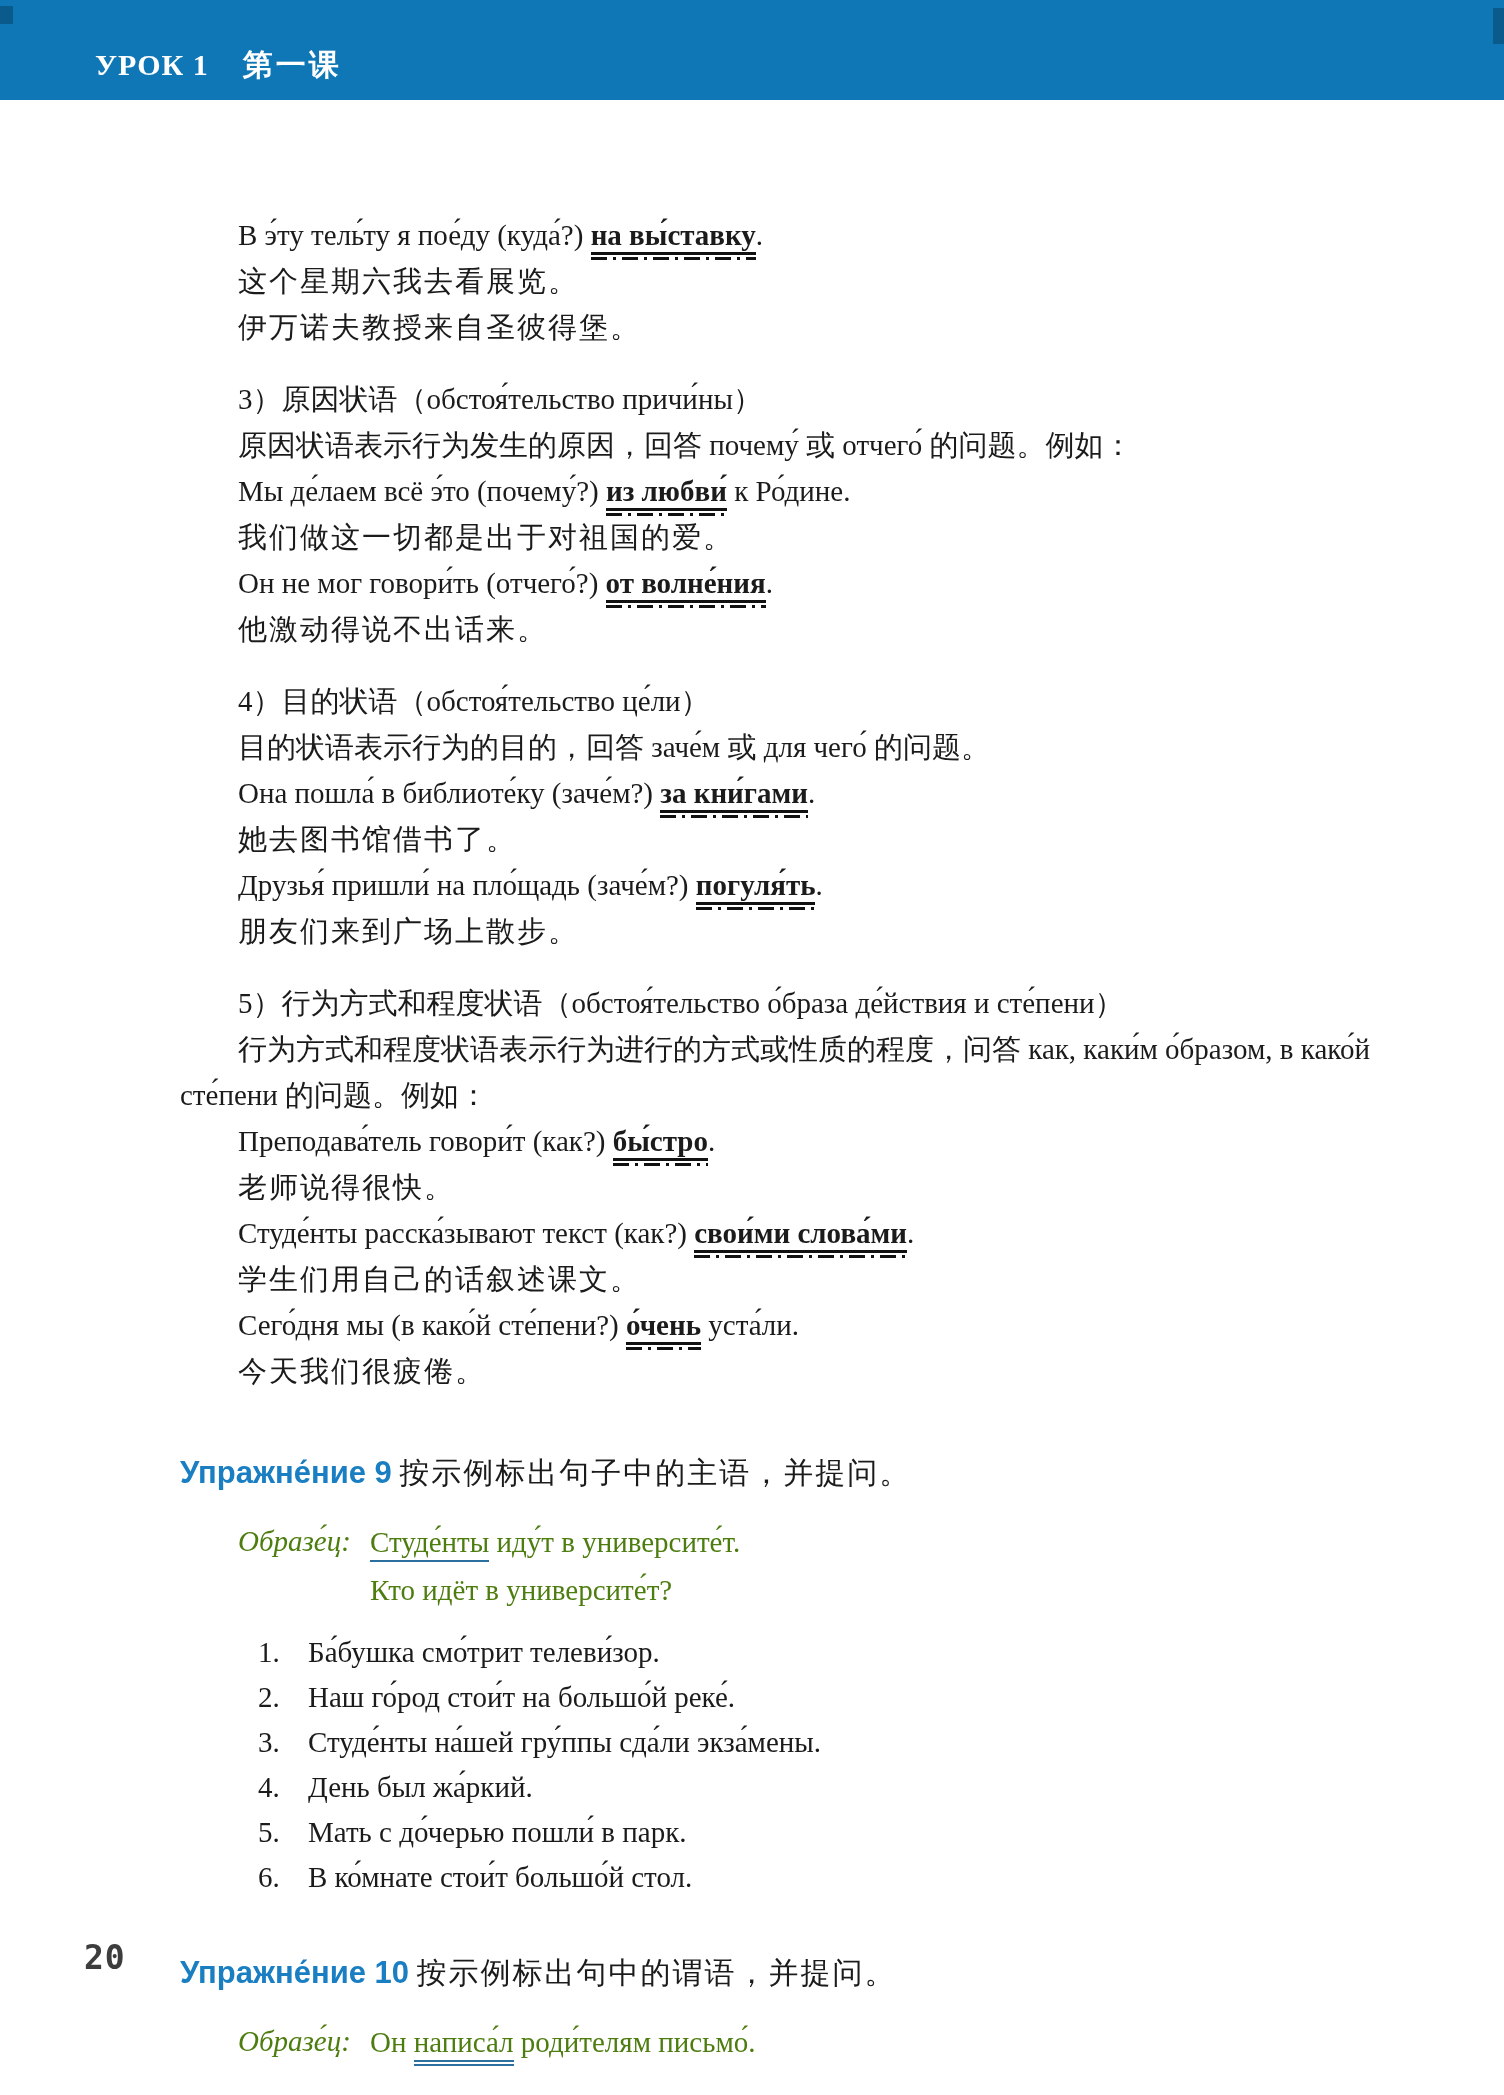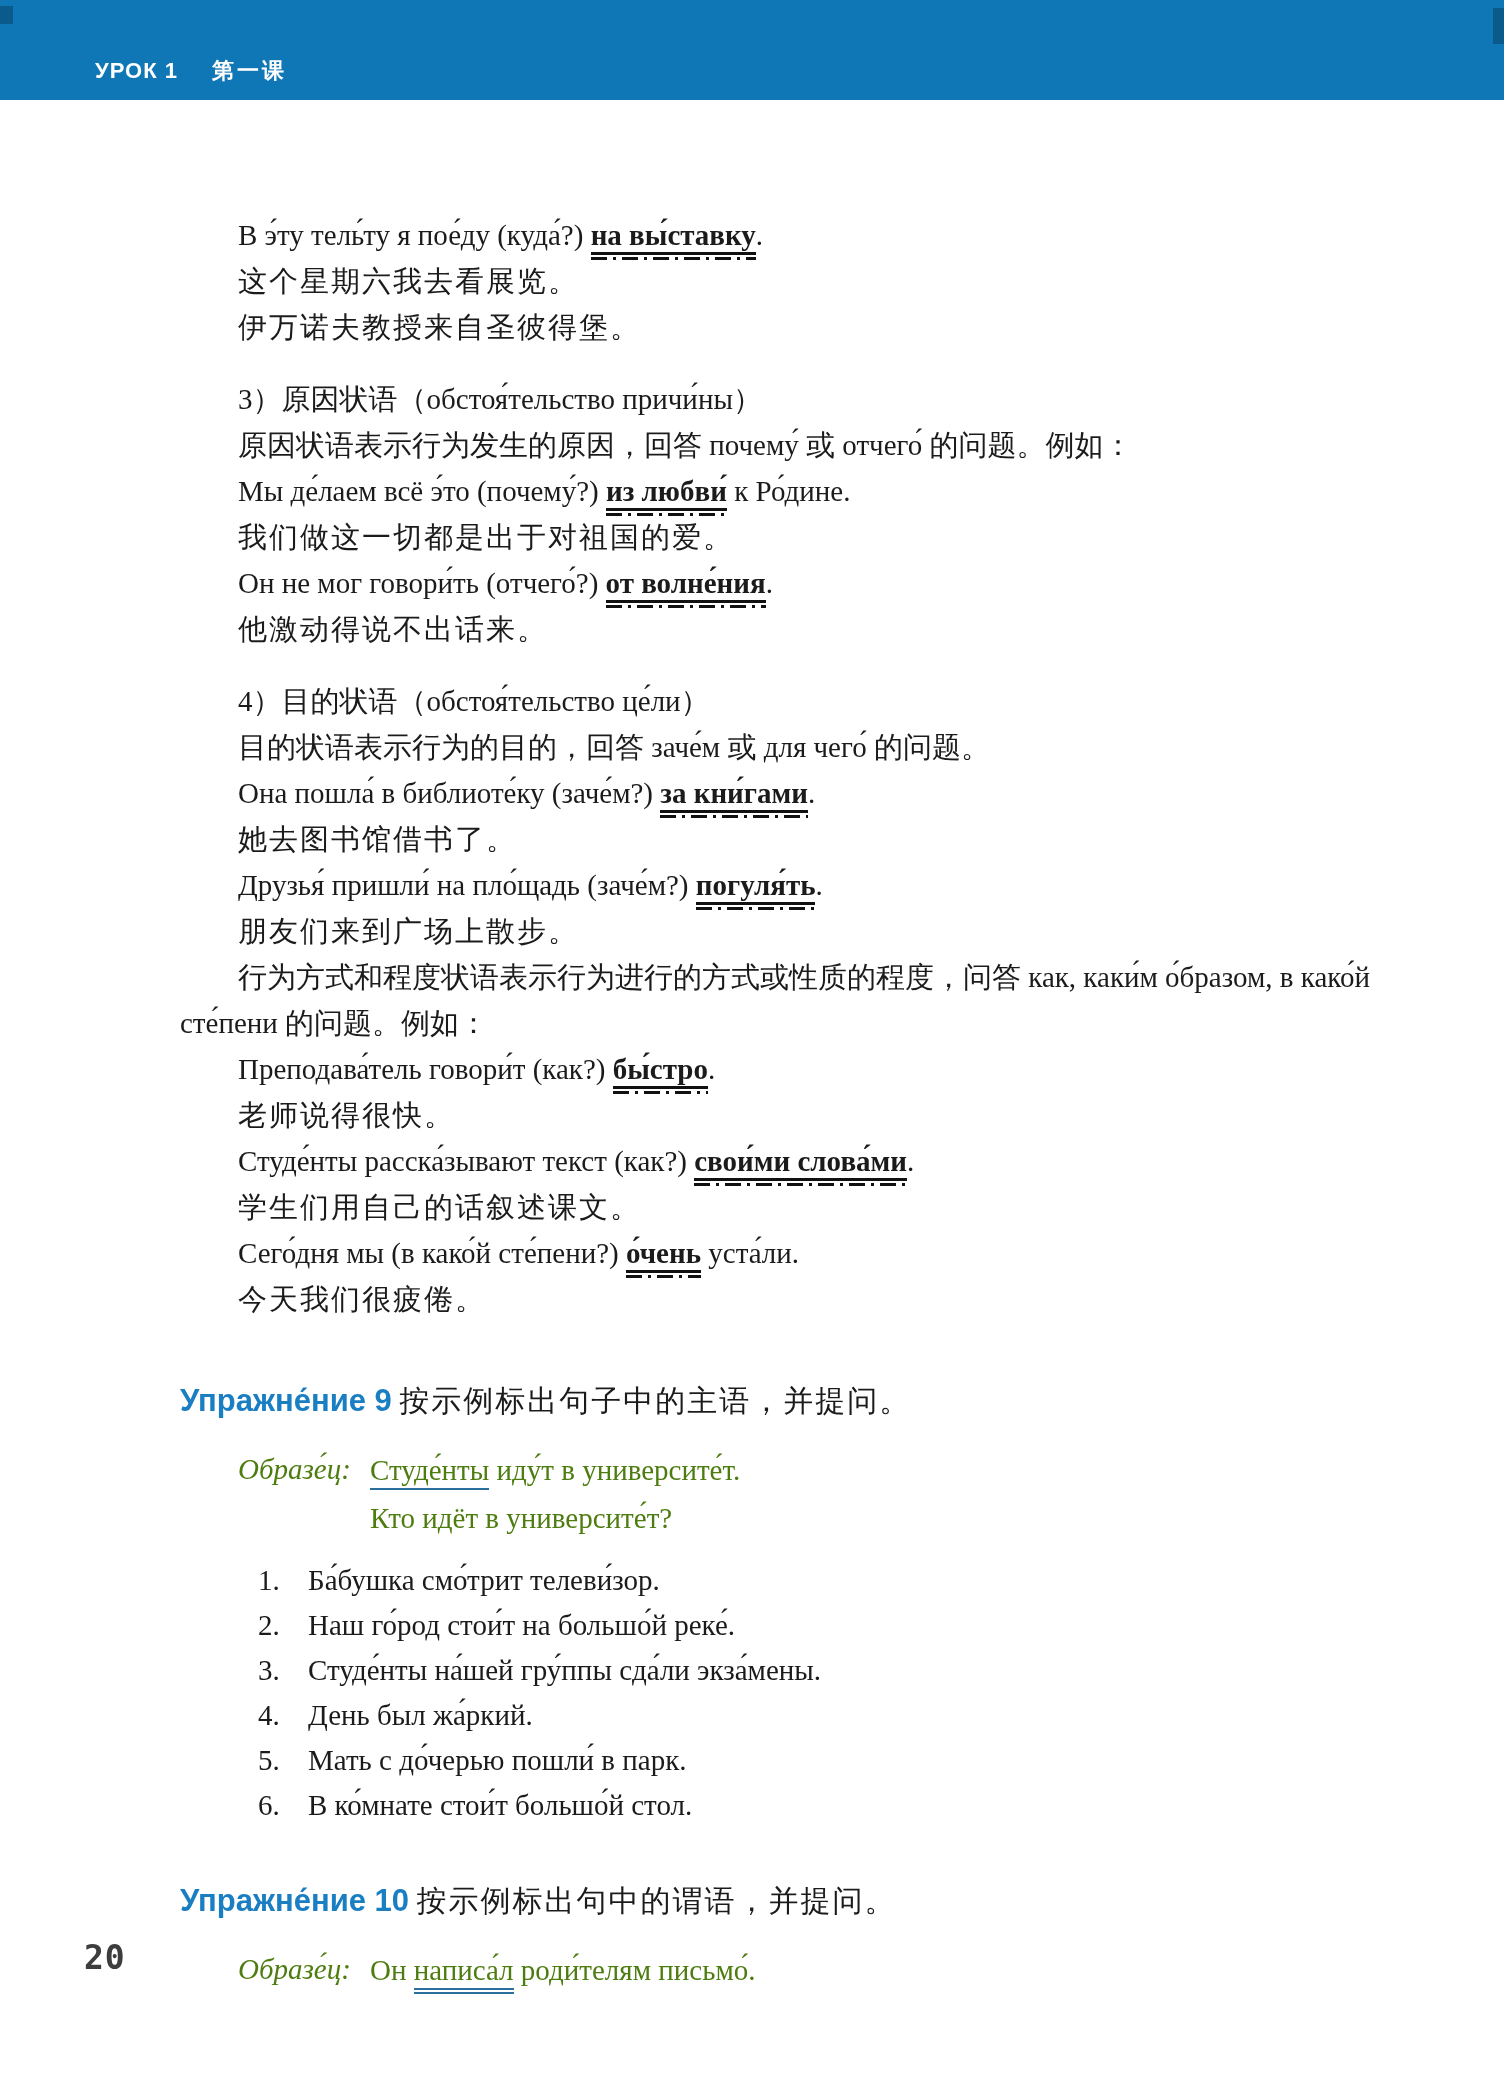--- a/index.html
+++ b/index.html
@@ -13,22 +13,22 @@
     overflow:hidden;
   }
   
   .topbar {
     position:relative;
     width:100%; height:100px;
     background:#1077b6;
   }
   .topbar .bar-text {
     position:absolute; left:95px; bottom:14px;
-    font-family:Liberation Sans, sans-serif;
-    font-weight:700; font-size:22px; color:#ffffff;
+    font-family:Liberation Serif, serif;
+    font-weight:700; font-size:30px; color:#ffffff;
     letter-spacing:1px;
   }
   .topbar .lesson-zh { margin-left:34px; letter-spacing:3px; }
   .corner-mark { position:absolute; background:#0b5a8c; }
   .corner-mark.left { left:0; top:6px; width:13px; height:18px; }
   .corner-mark.right { right:0; top:8px; width:11px; height:36px; }
 
   
   .content {
     padding:112px 134px 0 180px;
@@ -118,20 +118,21 @@
     <p class="ru-line"><span>Он не мог говори́ть (отчего́?) </span><span class="u-adv">от волне́ния</span><span>.</span></p>
     <p class="zh-line">他激动得说不出话来。</p>
 
     <p class="section-title">4）目的状语（обстоя́тельство це́ли）</p>
     <p class="section-desc">目的状语表示行为的目的，回答 заче́м 或 для чего́ 的问题。</p>
     <p class="ru-line"><span>Она пошла́ в библиоте́ку (заче́м?) </span><span class="u-adv">за кни́гами</span><span>.</span></p>
     <p class="zh-line">她去图书馆借书了。</p>
     <p class="ru-line"><span>Друзья́ пришли́ на пло́щадь (заче́м?) </span><span class="u-adv">погуля́ть</span><span>.</span></p>
     <p class="zh-line">朋友们来到广场上散步。</p>
 
+    <p class="section-title">5）行为方式和程度状语（обстоя́тельство о́браза де́йствия и сте́пени）</p>
     <p class="section-desc">行为方式和程度状语表示行为进行的方式或性质的程度，问答 как, каки́м о́бразом, в како́й сте́пени 的问题。例如：</p>
     <p class="ru-line"><span>Преподава́тель говори́т (как?) </span><span class="u-adv">бы́стро</span><span>.</span></p>
     <p class="zh-line">老师说得很快。</p>
     <p class="ru-line"><span>Студе́нты расска́зывают текст (как?) </span><span class="u-adv">свои́ми слова́ми</span><span>.</span></p>
     <p class="zh-line">学生们用自己的话叙述课文。</p>
     <p class="ru-line"><span>Сего́дня мы (в како́й сте́пени?) </span><span class="u-adv">о́чень</span><span> уста́ли.</span></p>
     <p class="zh-line">今天我们很疲倦。</p>
 
     <section class="exercise-9">
       <p class="ex-heading" style="text-indent:0;"><span class="ex-label">Упражне́ние 9</span> <span class="ex-task">按示例标出句子中的主语，并提问。</span></p>

